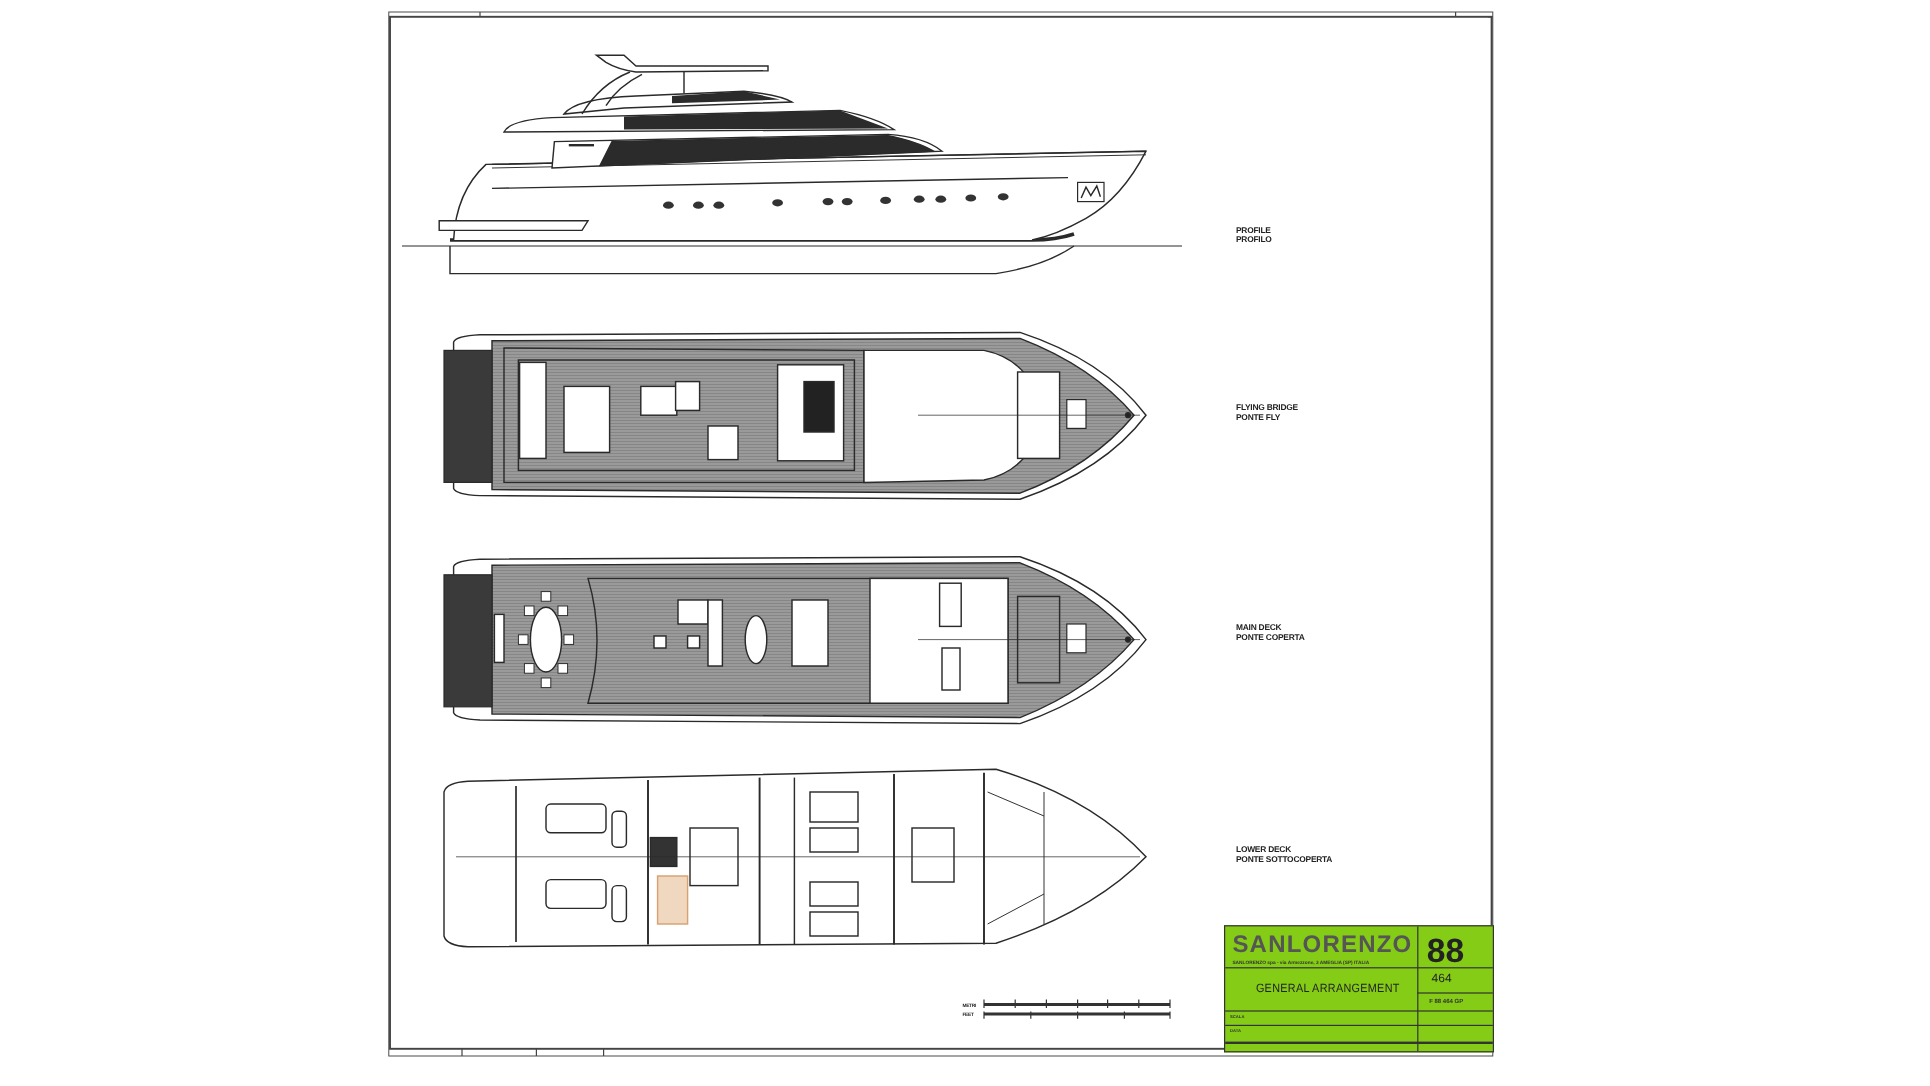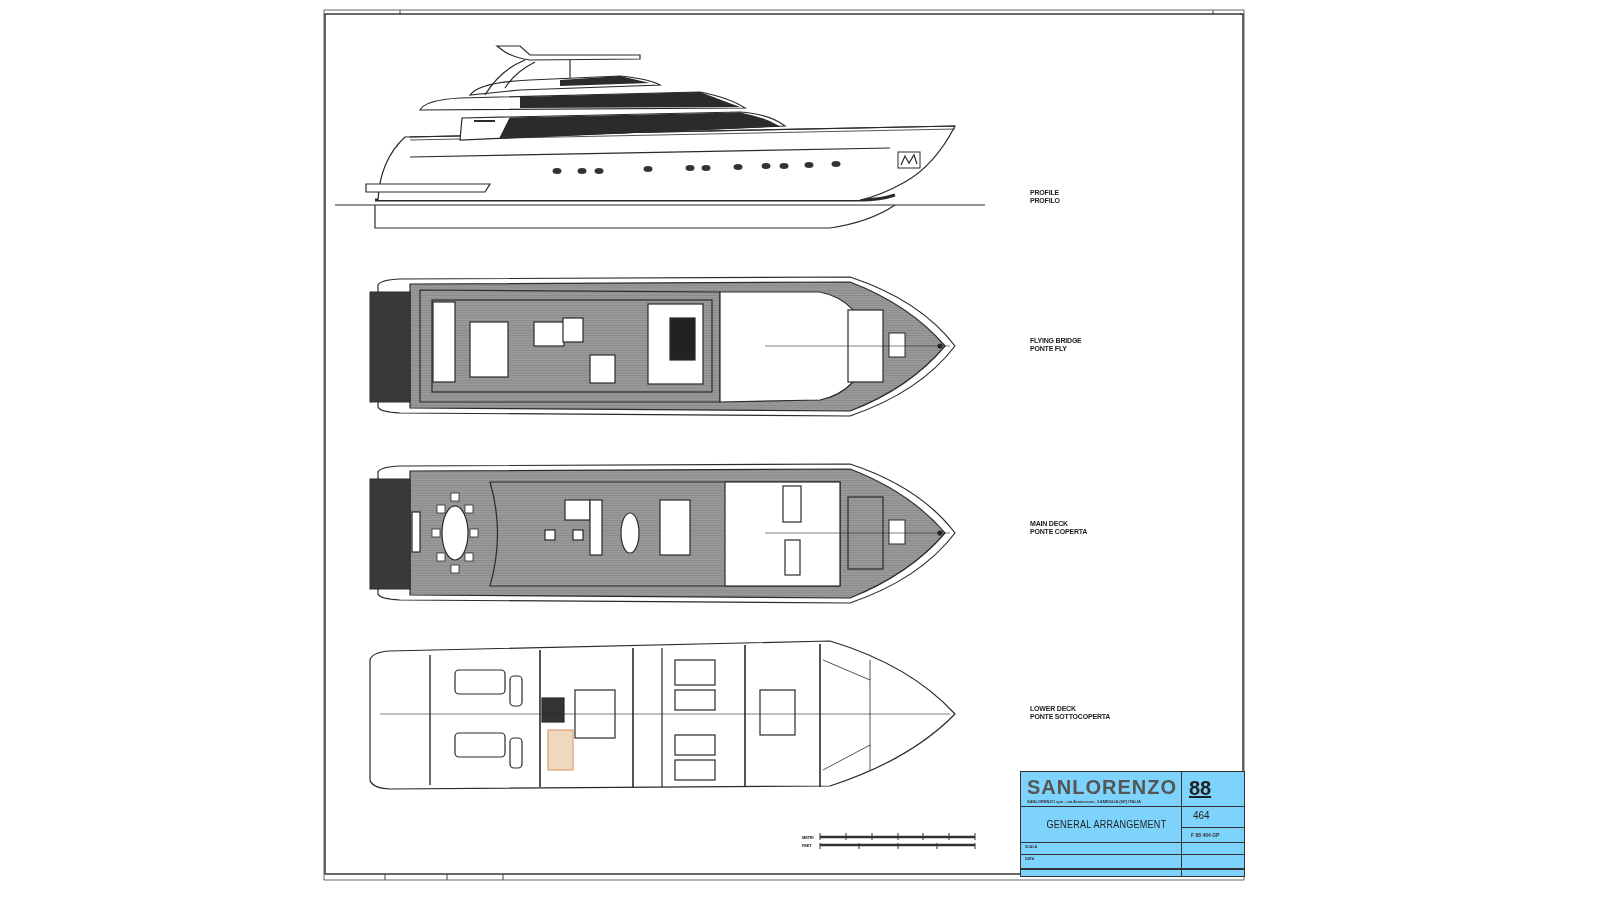--- a/index.html
+++ b/index.html
@@ -1,23 +1,23 @@
 <!DOCTYPE html>
 <html><head>
 <meta charset="utf-8">
 <style>
   html, body { margin:0; padding:0; background:#ffffff; }
   body { width:1608px; height:905px; position:relative; overflow:hidden; font-family:"Liberation Sans", sans-serif; }
   .sheet { position:absolute; left:0; top:0; width:1608px; height:905px; }
   svg { display:block; }
   .lbl { position:absolute; font-family:"Liberation Sans", sans-serif; font-weight:bold; font-size:7px; line-height:8px; color:#222; letter-spacing:-0.2px; text-transform:uppercase; }
-  .tb { position:absolute; left:1020px; top:771px; width:225px; height:106px; border:1.5px solid #333; box-sizing:border-box; background:#7dd3fc; }
+  .tb { position:absolute; left:1020px; top:771px; width:225px; height:106px; border:1.5px solid #333; box-sizing:border-box; background:#84cc16; }
   .tb .logo { position:absolute; left:6px; top:4px; font-family:"Liberation Sans", sans-serif; font-weight:bold; font-size:20px; color:#555; letter-spacing:1px; }
   .tb .addr { position:absolute; left:6px; top:27px; font-size:4px; color:#333; font-weight:bold; }
-  .tb .model { position:absolute; left:168px; top:5px; font-size:20px; font-weight:bold; color:#222;text-decoration:underline; }
+  .tb .model { position:absolute; left:168px; top:5px; font-size:28px; font-weight:bold; color:#222; }
   .tb .title { position:absolute; left:8px; top:47px; width:155px; text-align:center; font-size:10px; color:#222; letter-spacing:0.3px; transform:scaleX(0.9); }
   .tb .num { position:absolute; left:172px; top:38px; font-size:10px; font-weight:normal; color:#222; }
   .tb .code { position:absolute; left:170px; top:60px; font-size:5px; font-weight:bold; color:#333; }
   .tb .tiny { position:absolute; font-size:3.5px; font-weight:bold; color:#333; }
   .tb .vline { position:absolute; background:#333; width:1px; }
   .tb .hline { position:absolute; background:#333; height:1px; }
 </style>
 </head>
 <body>
 

